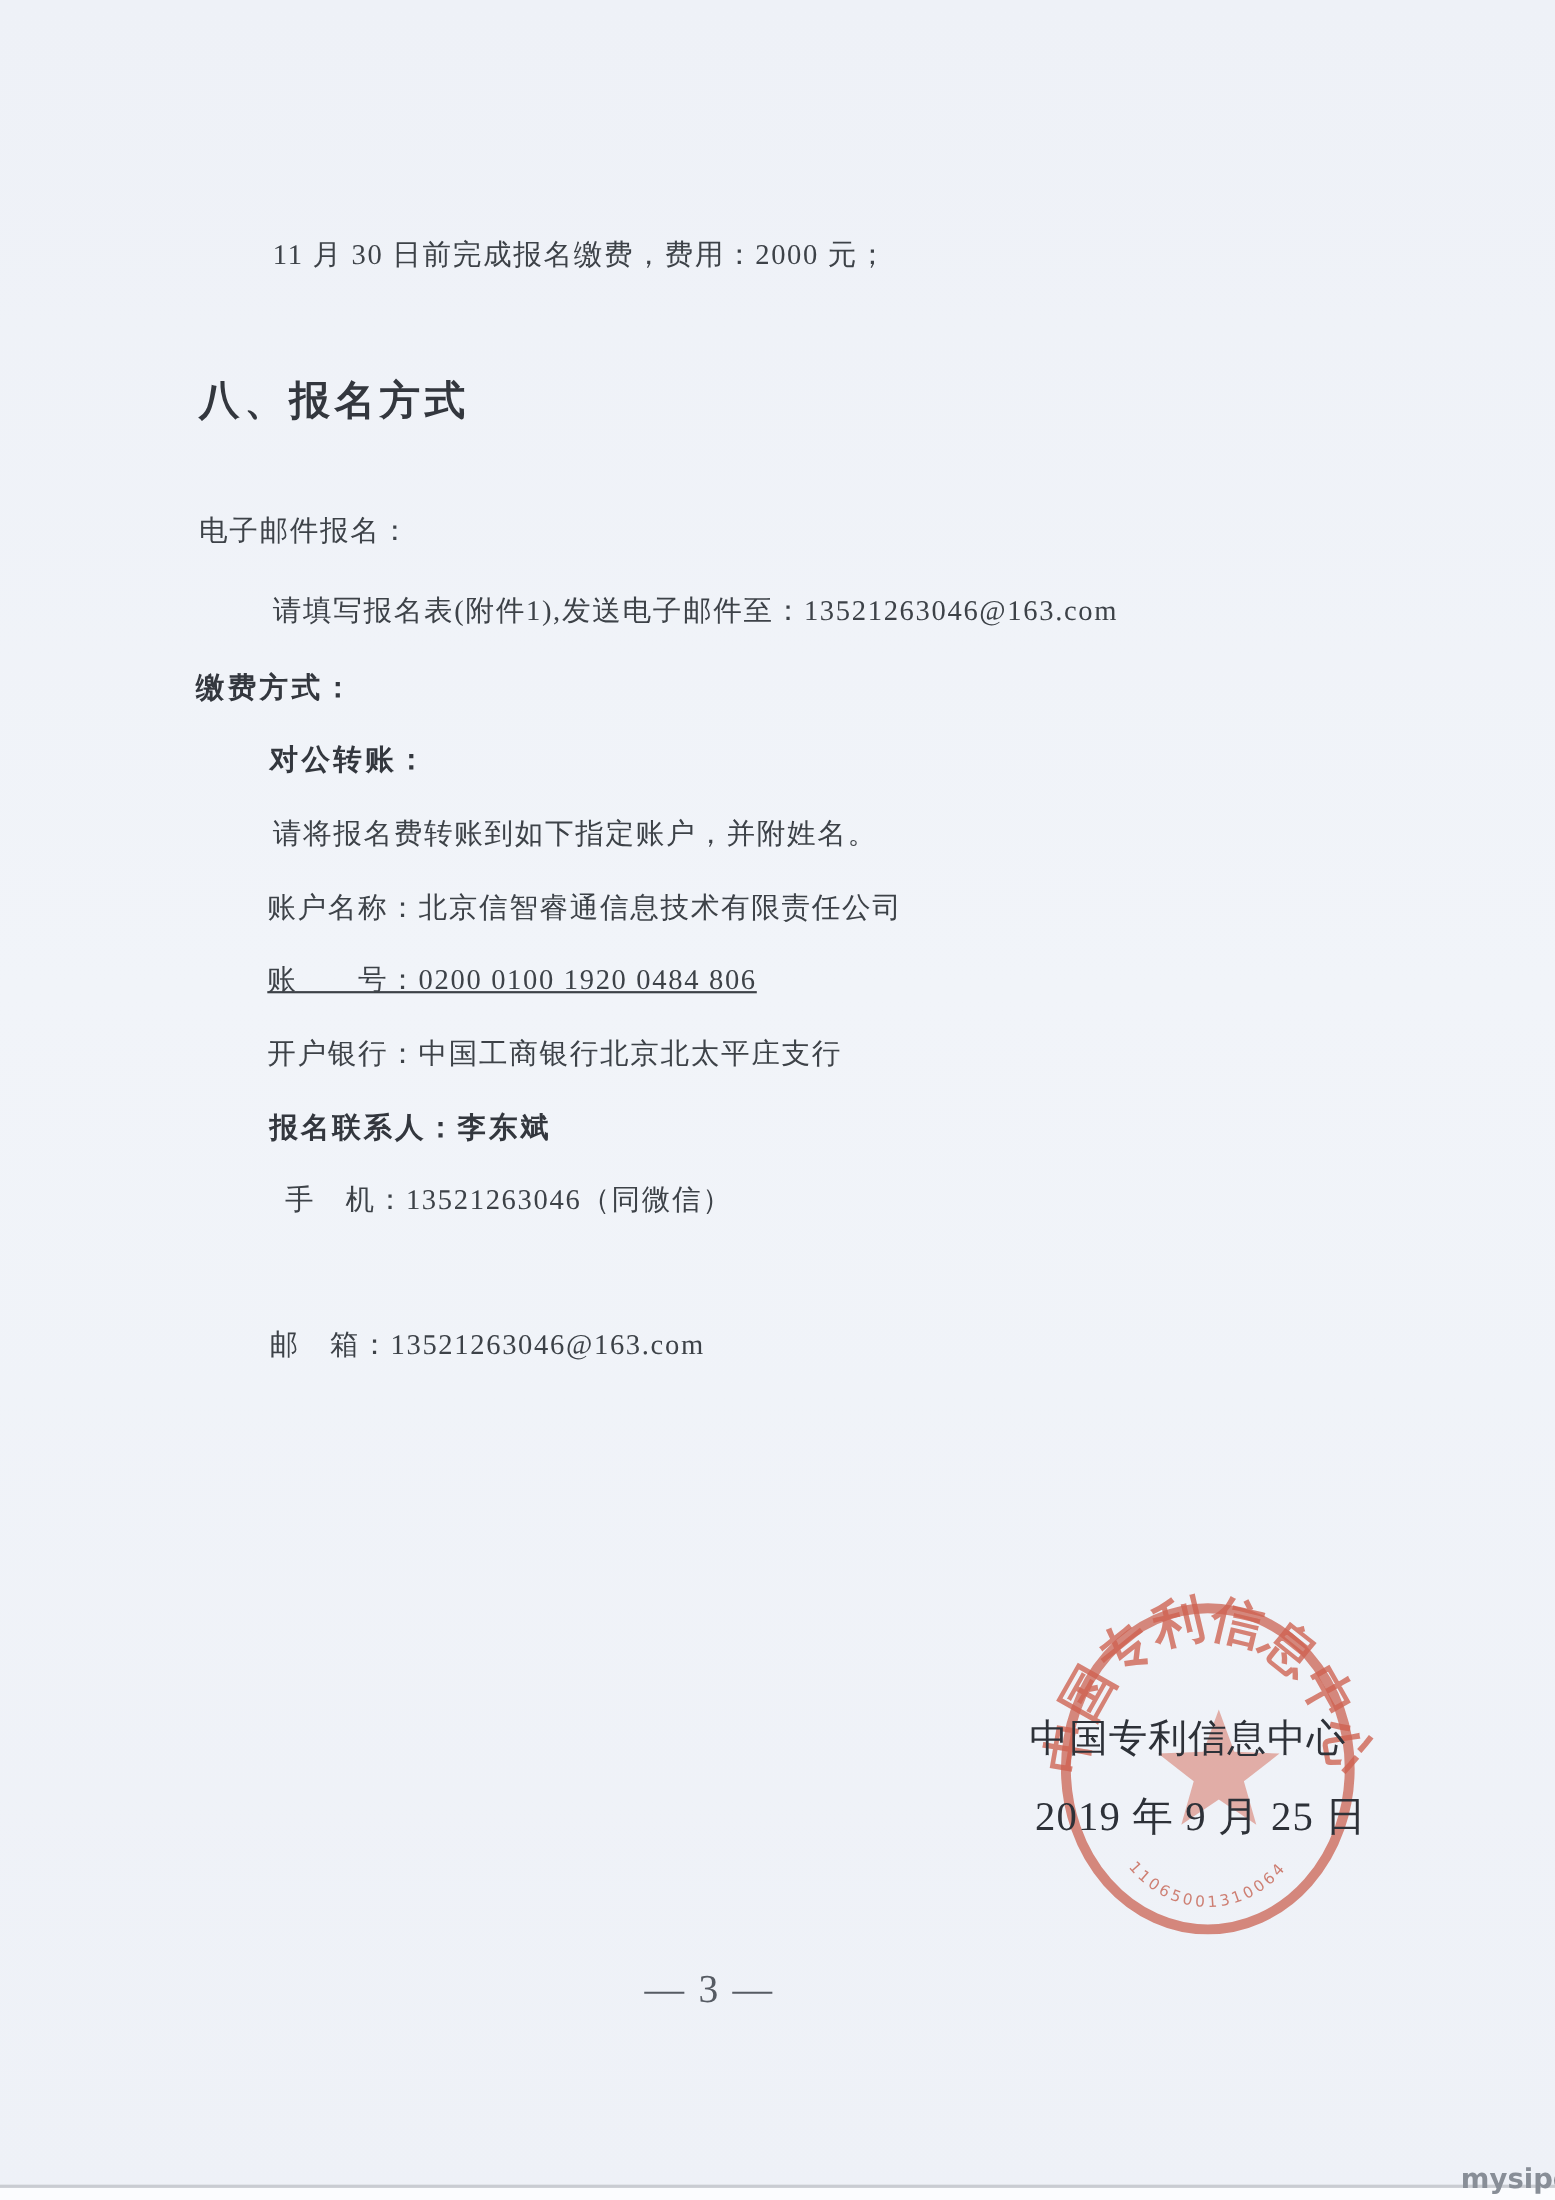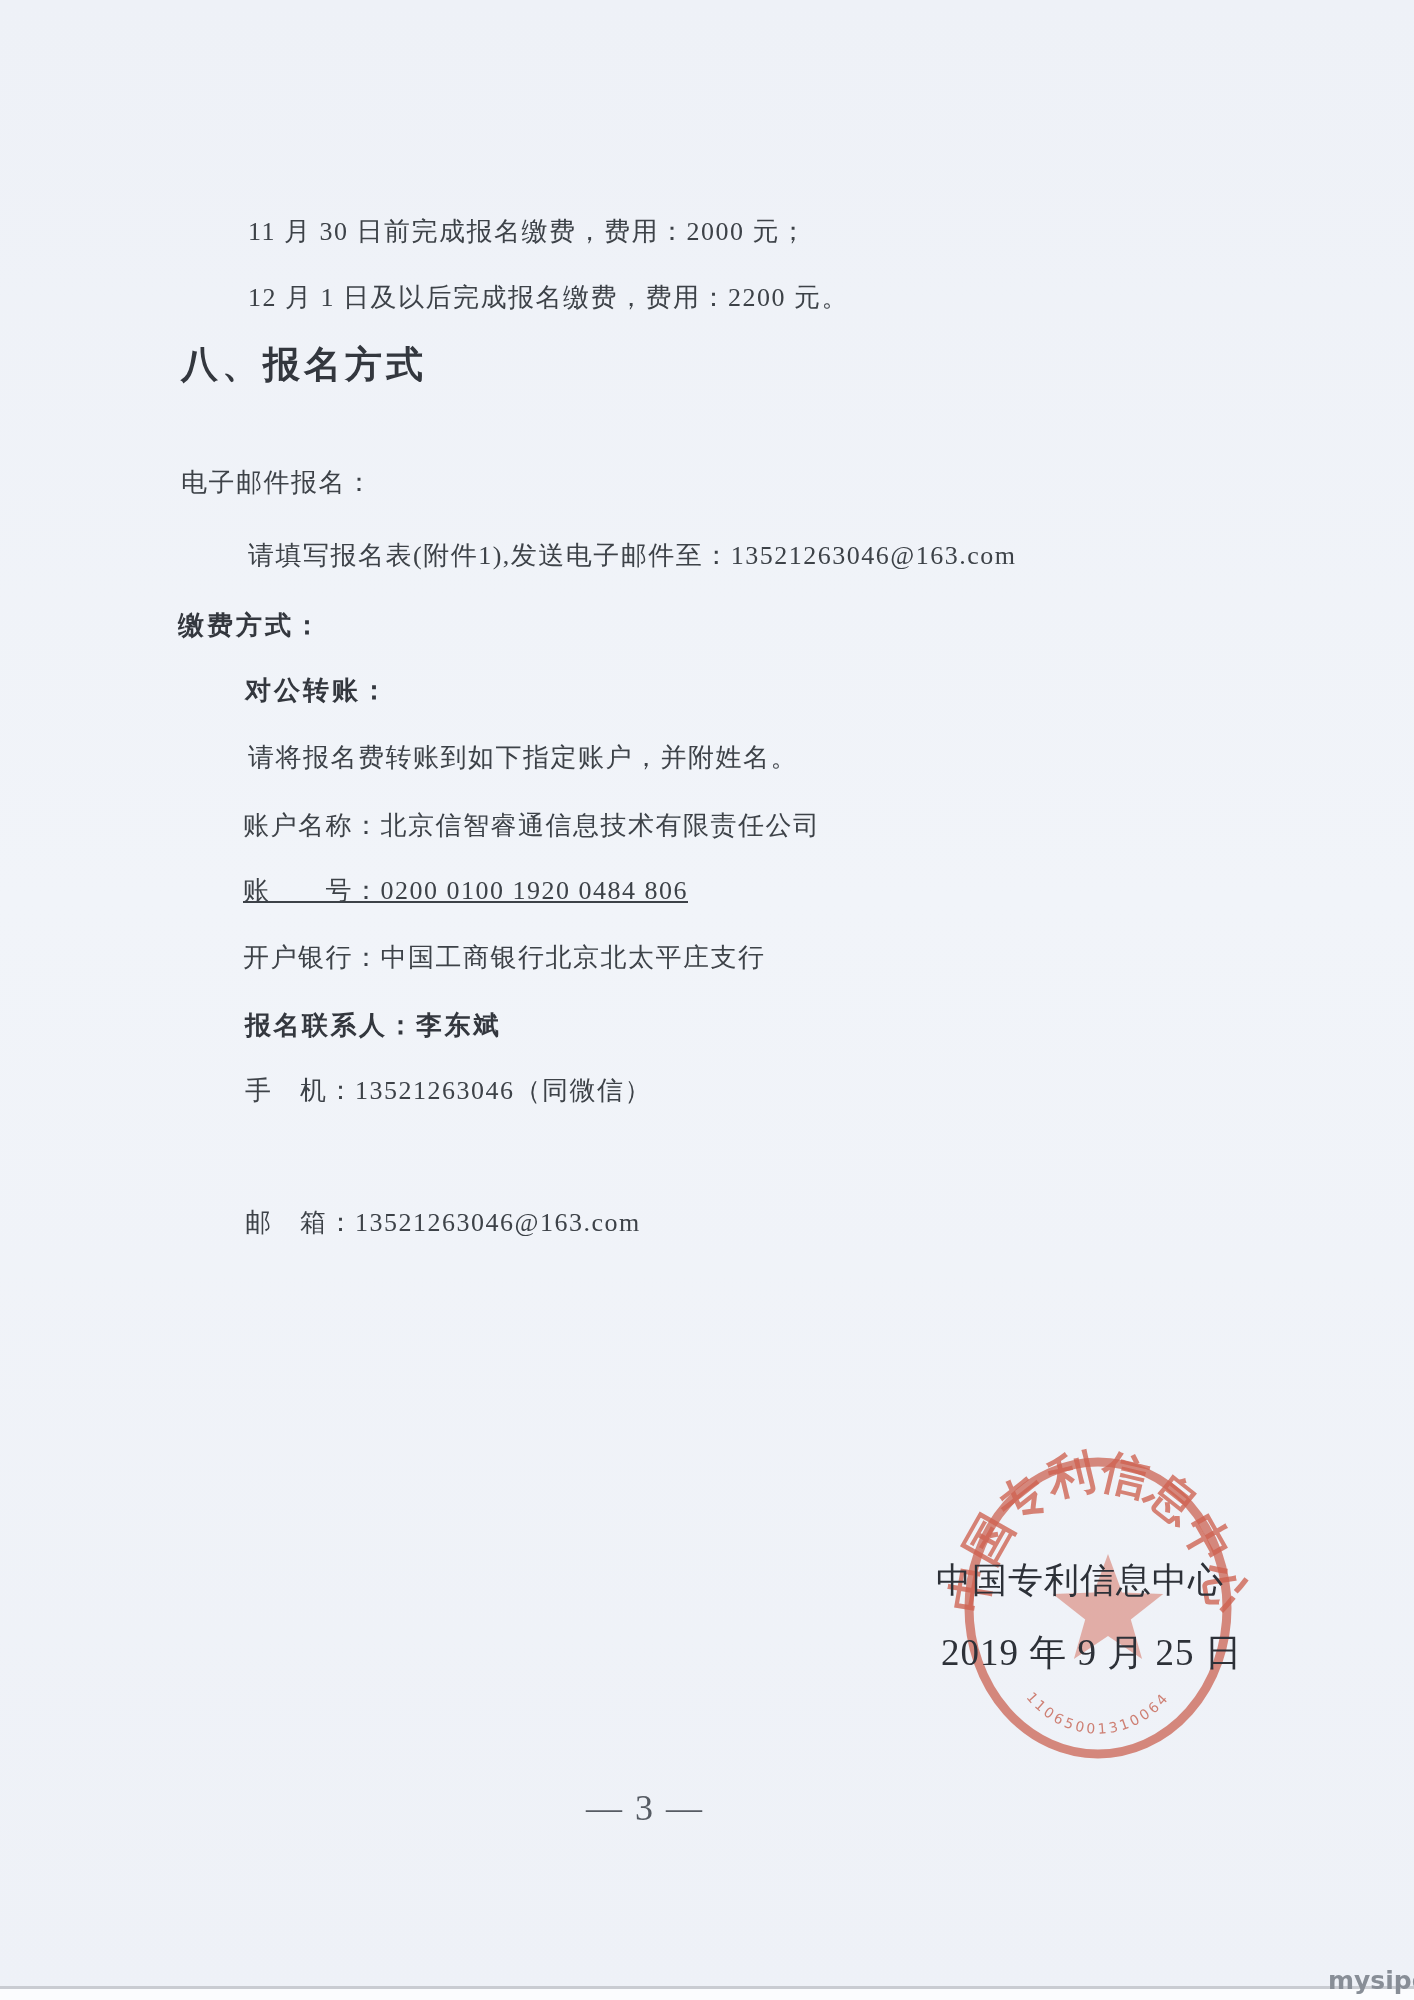--- a/index.html
+++ b/index.html
@@ -26,21 +26,21 @@
   .sec-heading{left:181px;top:343px;}
   .email-label{left:181px;top:467px;}
   .email-instr{left:248px;top:540px;}
   .pay-label{left:178px;top:610px;letter-spacing:3px;}
   .pay-method{left:245px;top:675px;letter-spacing:3px;}
   .pay-note{left:248px;top:742px;}
   .acct-name{left:243px;top:810px;}
   .acct-no{left:243px;top:875px;text-decoration:underline;}
   .bank{left:243px;top:942px;}
   .contact-person{left:245px;top:1010px;letter-spacing:2.5px;}
-  .contact-mobile{left:245px;top:1075px;}
+  .contact-mobile{left:259px;top:1075px;}
   .contact-phone{left:245px;top:1140px;}
   .contact-email{left:245px;top:1207px;}
   
   .sig-org{left:936px;top:1560px;font-size:35px;letter-spacing:1px;color:#2d3138;z-index:3;}
   .sig-date{left:941px;top:1631px;font-size:37px;letter-spacing:1px;color:#2d3138;z-index:3;}
   .stamp{
     position:absolute;left:945px;top:1443px;width:306px;height:330px;
     z-index:2;mix-blend-mode:multiply;opacity:.92;
   }
   
@@ -58,21 +58,20 @@
     font-weight:700;font-size:25px;color:#888e97;letter-spacing:0;
     z-index:4;
   }
 </style>
 </head>
 <body>
 
 <div class="page">
 
   <div class="line fee1">11 月 30 日前完成报名缴费，费用：2000 元；</div>
-  <div class="line fee2">12 月 1 日及以后完成报名缴费，费用：2200 元。</div>
 
   <div class="line bold heading sec-heading">八、报名方式</div>
 
   <div class="line email-label">电子邮件报名：</div>
   <div class="line email-instr">请填写报名表(附件1),发送电子邮件至：13521263046@163.com</div>
 
   <div class="line bold pay-label">缴费方式：</div>
   <div class="line bold pay-method">对公转账：</div>
   <div class="line pay-note">请将报名费转账到如下指定账户，并附姓名。</div>
   <div class="line acct-name">账户名称：北京信智睿通信息技术有限责任公司</div>

